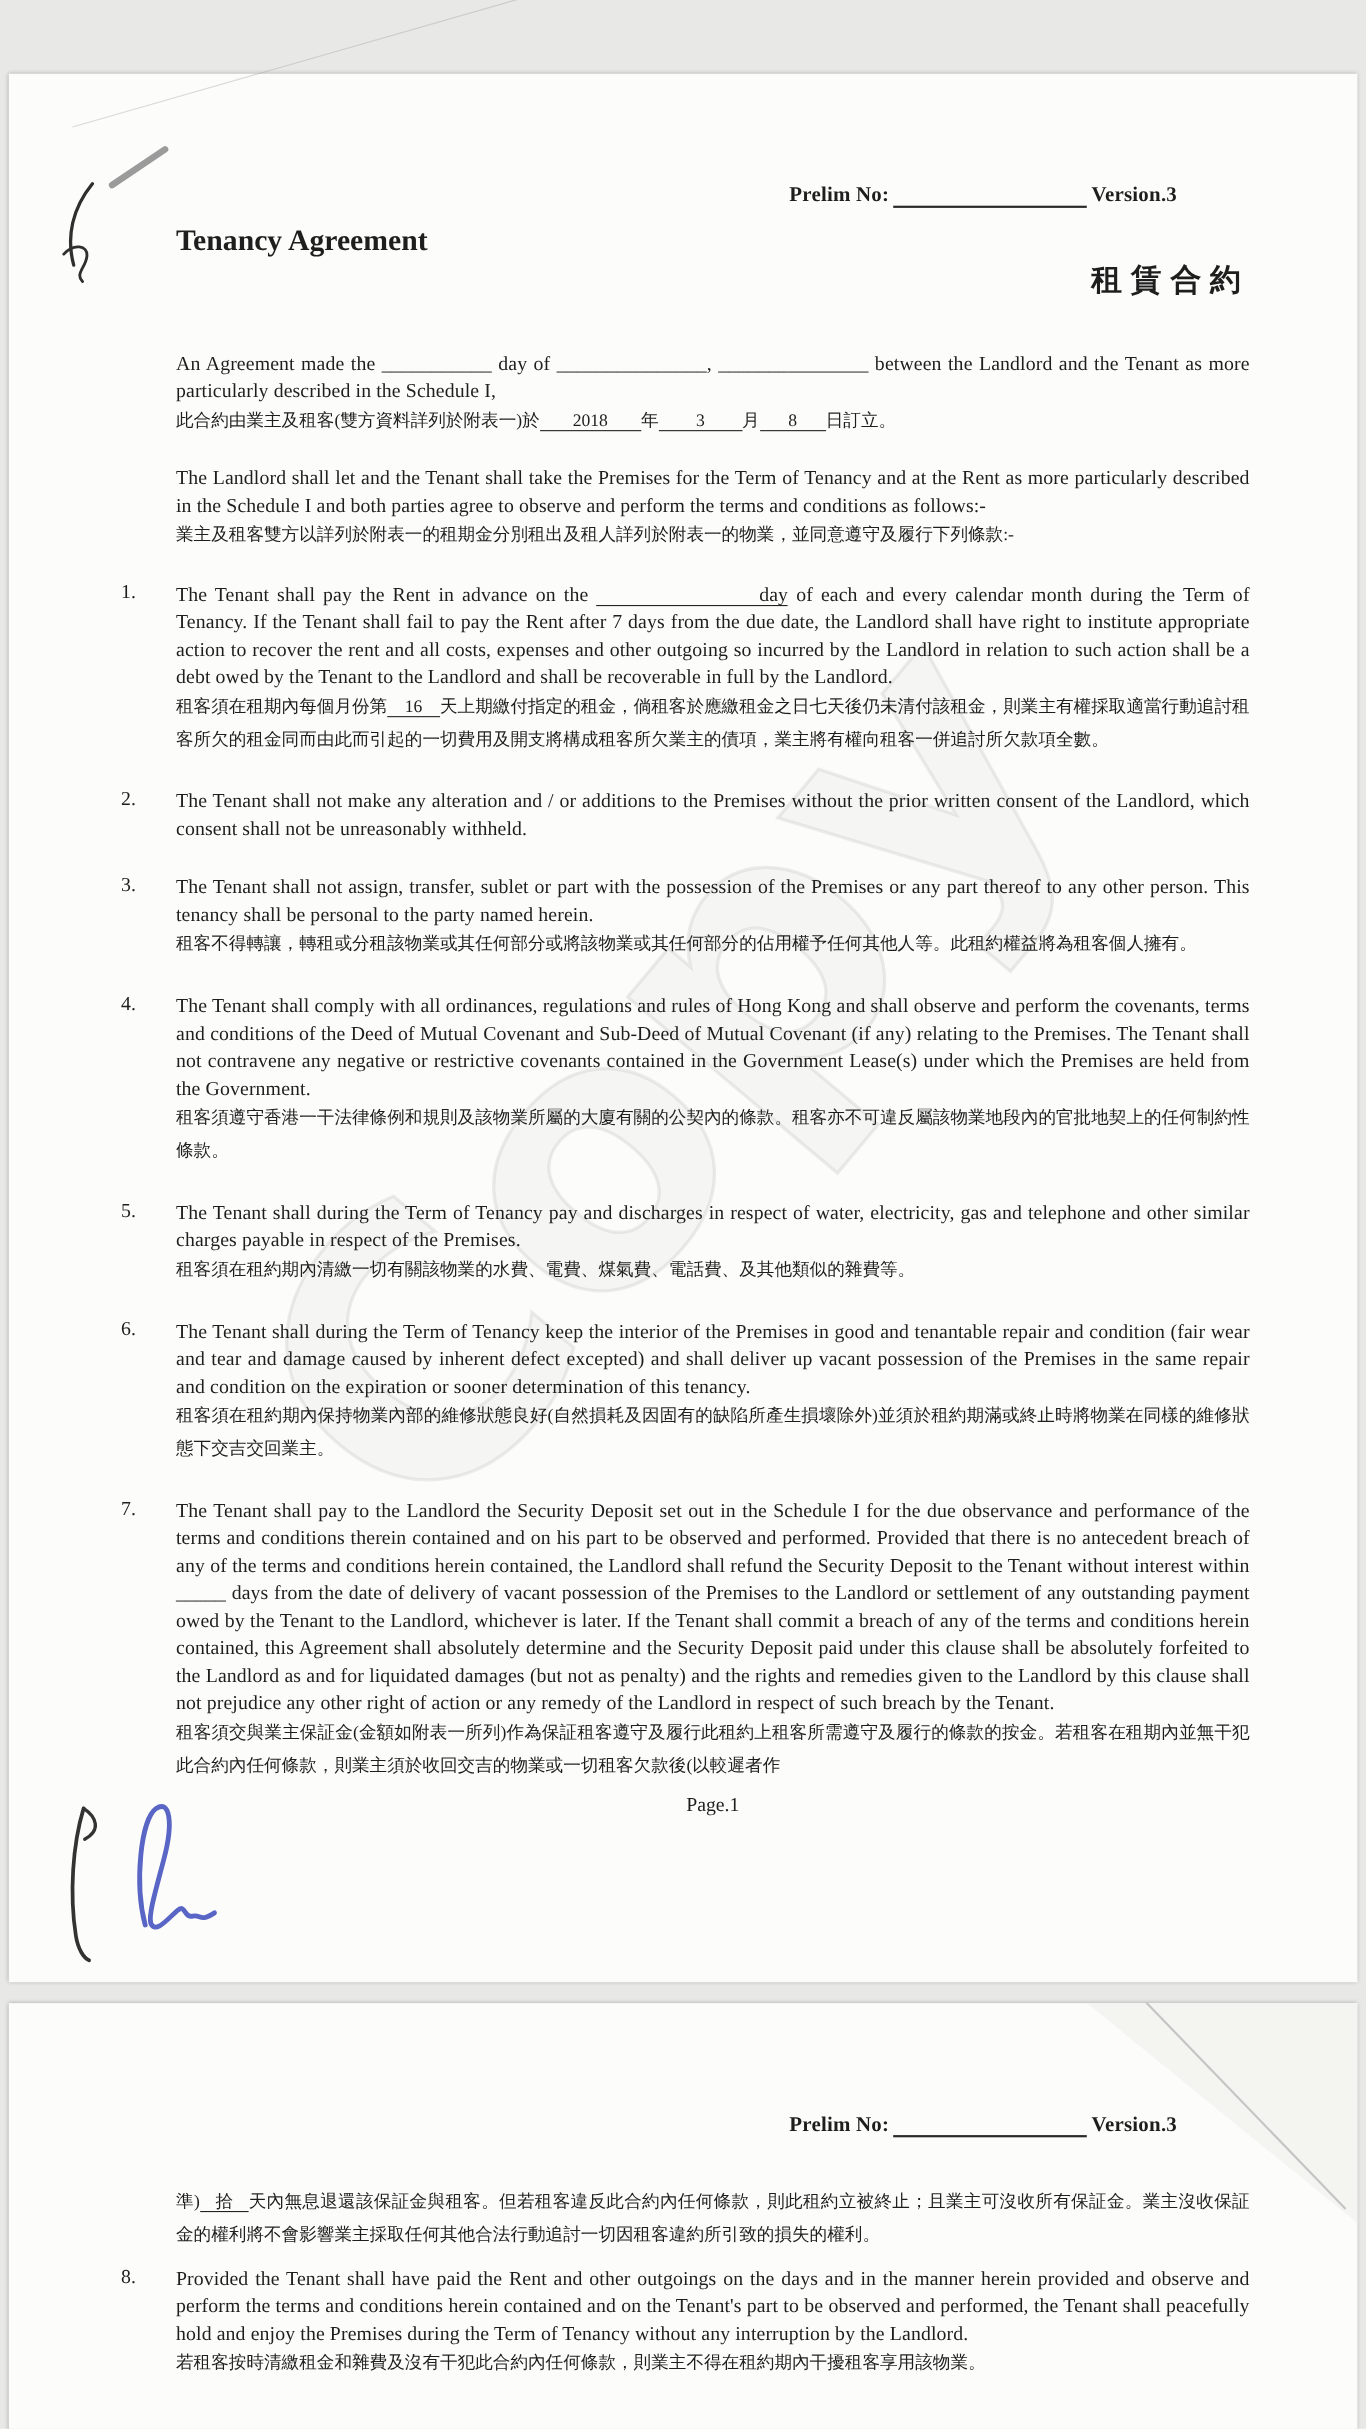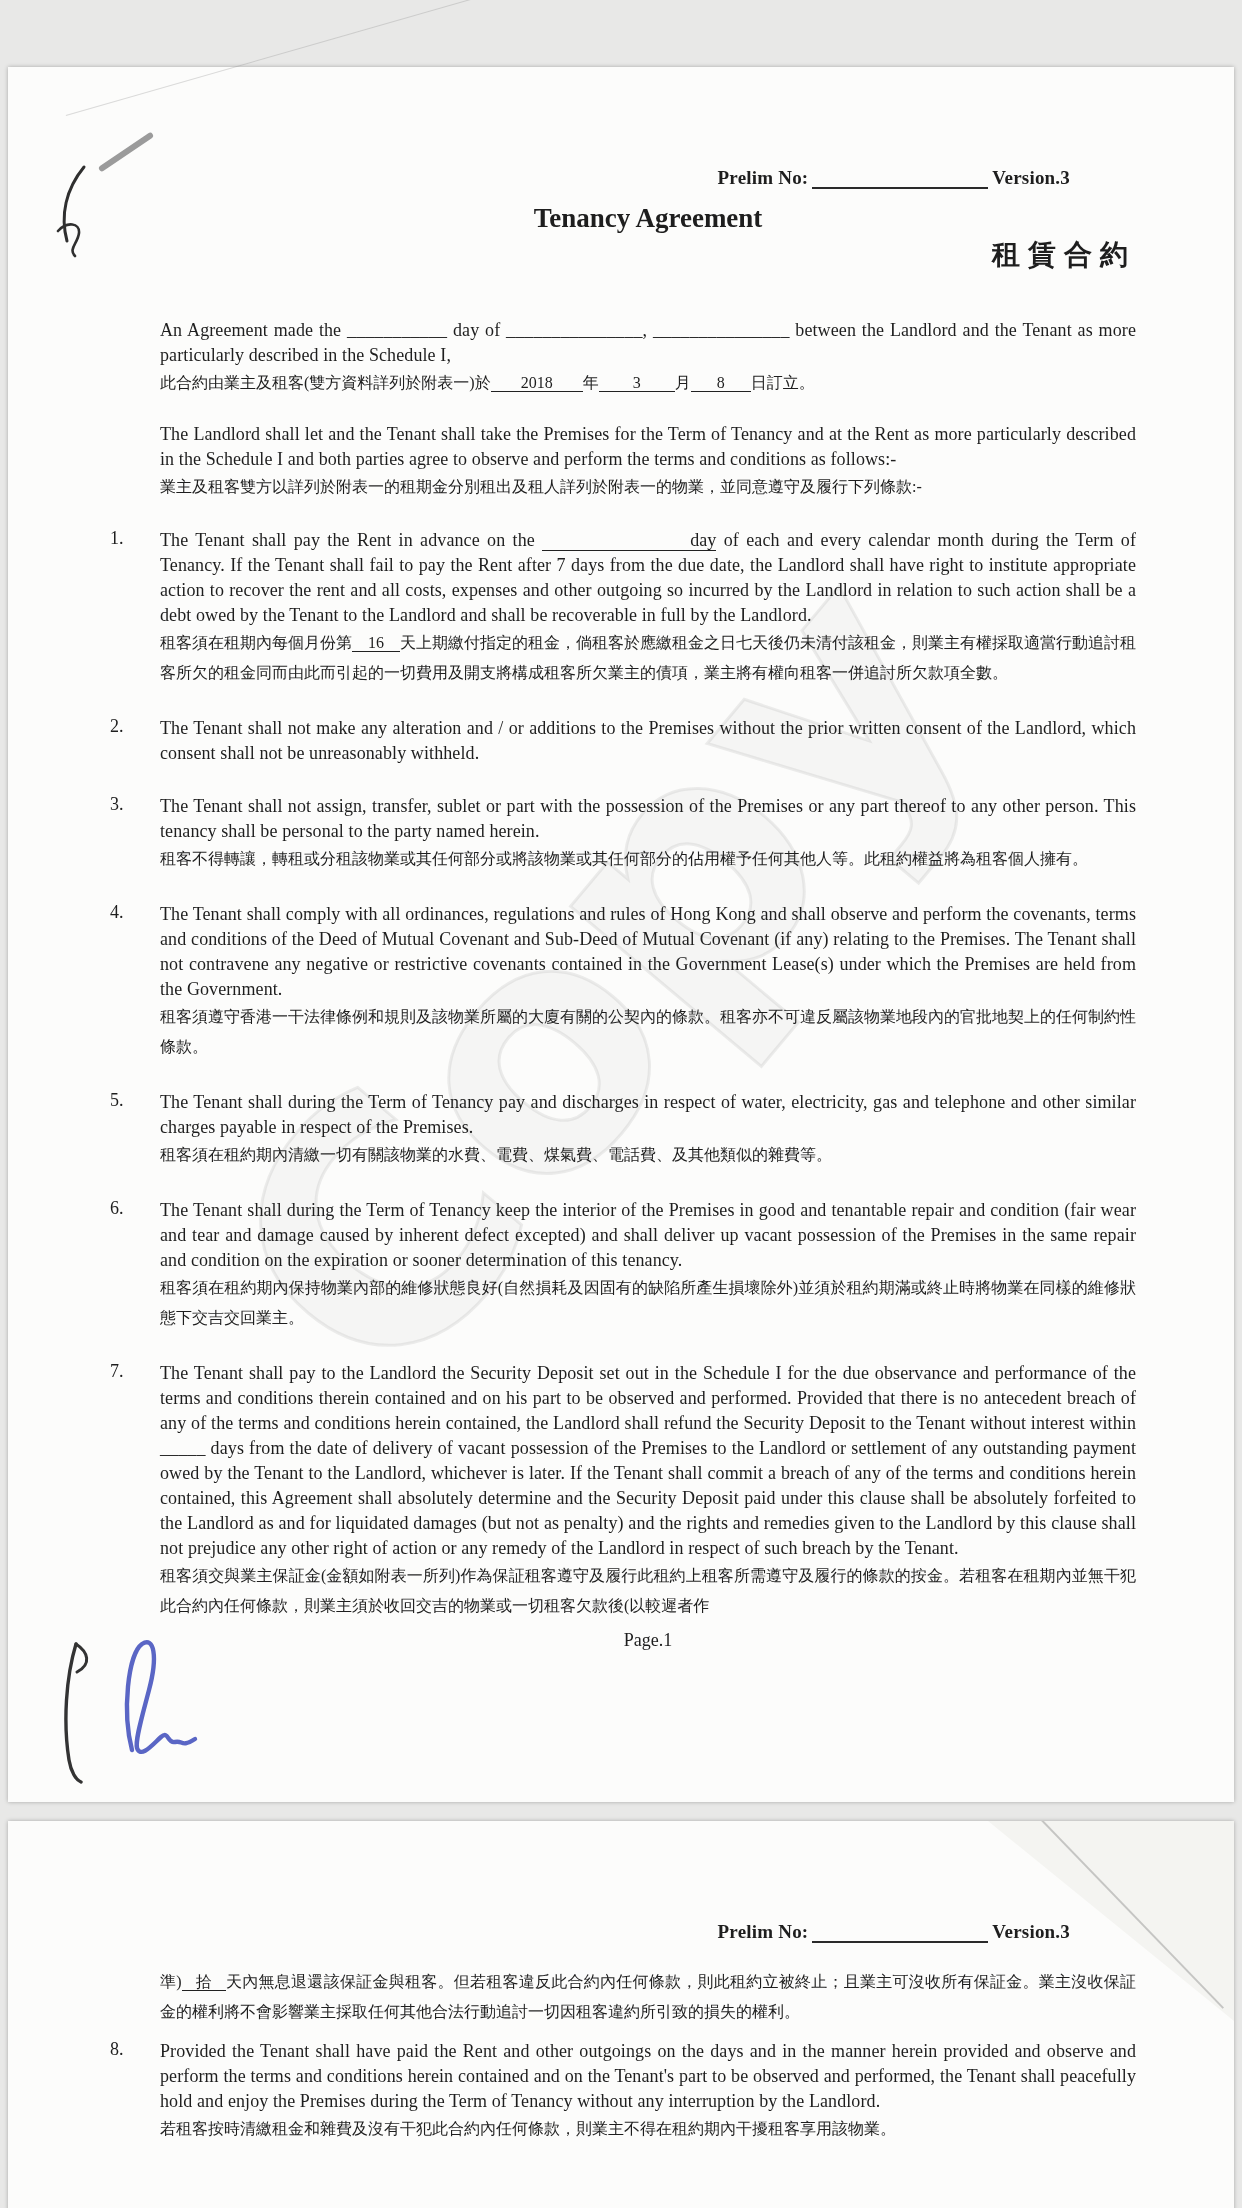--- a/index.html
+++ b/index.html
@@ -14,21 +14,21 @@
     box-shadow:0 0 4px rgba(0,0,0,0.28);
   }
   #page1{top:67px;height:1735px;}
   #page2{top:1821px;height:500px;}
   .content{position:relative;padding:0 98px 0 152px;}
   .prelim-row{
     display:flex;justify-content:flex-end;align-items:flex-end;
     padding-right:66px;font-weight:bold;font-size:19px;letter-spacing:.2px;
   }
   .prelim-underline{display:inline-block;width:176px;border-bottom:2px solid #2a2a2a;height:20px;margin:0 4px;}
-  .title-en{ text-align:center;font-weight:bold;font-size:27px;margin-top:14px;}
+  .title-en{ font-weight:bold;font-size:27px;margin-top:14px;}
   .title-zh{ text-align:right;font-weight:bold;font-size:28px;letter-spacing:8px;margin-top:2px;}
   p{margin:0;}
   .en{font-size:18px;line-height:25px;text-align:justify;letter-spacing:.1px;}
   .zh{font-size:16px;line-height:30px;text-align:justify;}
   .para{margin-top:24px;}
   .clauses{margin-top:26px;}
   .clause{position:relative;margin-bottom:28px;}
   .cnum{position:absolute;left:-50px;top:0;font-size:18px;}
   .ufill{border-bottom:1.5px solid #222;}
   .fill-day{padding-left:148px;}
@@ -156,21 +156,21 @@
     <div class="fold-edge"></div>
   </div>
 
   <div class="content">
     <div class="prelim-row" style="padding-top:100px;">
       <span>Prelim No:</span>
       <span class="prelim-underline"></span>
       <span>Version.3</span>
     </div>
 
-    <div class="para" style="margin-top:24px;">
+    <div class="para" style="margin-top:44px;">
       <p class="zh"><span>準)</span><span class="ufill fill-ten">拾</span><span>天內無息退還該保証金與租客。但若租客違反此合約內任何條款，則此租約立被終止；且業主可沒收所有保証金。業主沒收保証金的權利將不會影響業主採取任何其他合法行動追討一切因租客違約所引致的損失的權利。</span></p>
     </div>
 
     <div class="clauses" style="margin-top:12px;">
       <div class="clause">
         <span class="cnum">8.</span>
         <p class="en">Provided the Tenant shall have paid the Rent and other outgoings on the days and in the manner herein provided and observe and perform the terms and conditions herein contained and on the Tenant's part to be observed and performed, the Tenant shall peacefully hold and enjoy the Premises during the Term of Tenancy without any interruption by the Landlord.</p>
         <p class="zh">若租客按時清繳租金和雜費及沒有干犯此合約內任何條款，則業主不得在租約期內干擾租客享用該物業。</p>
       </div>
     </div>

